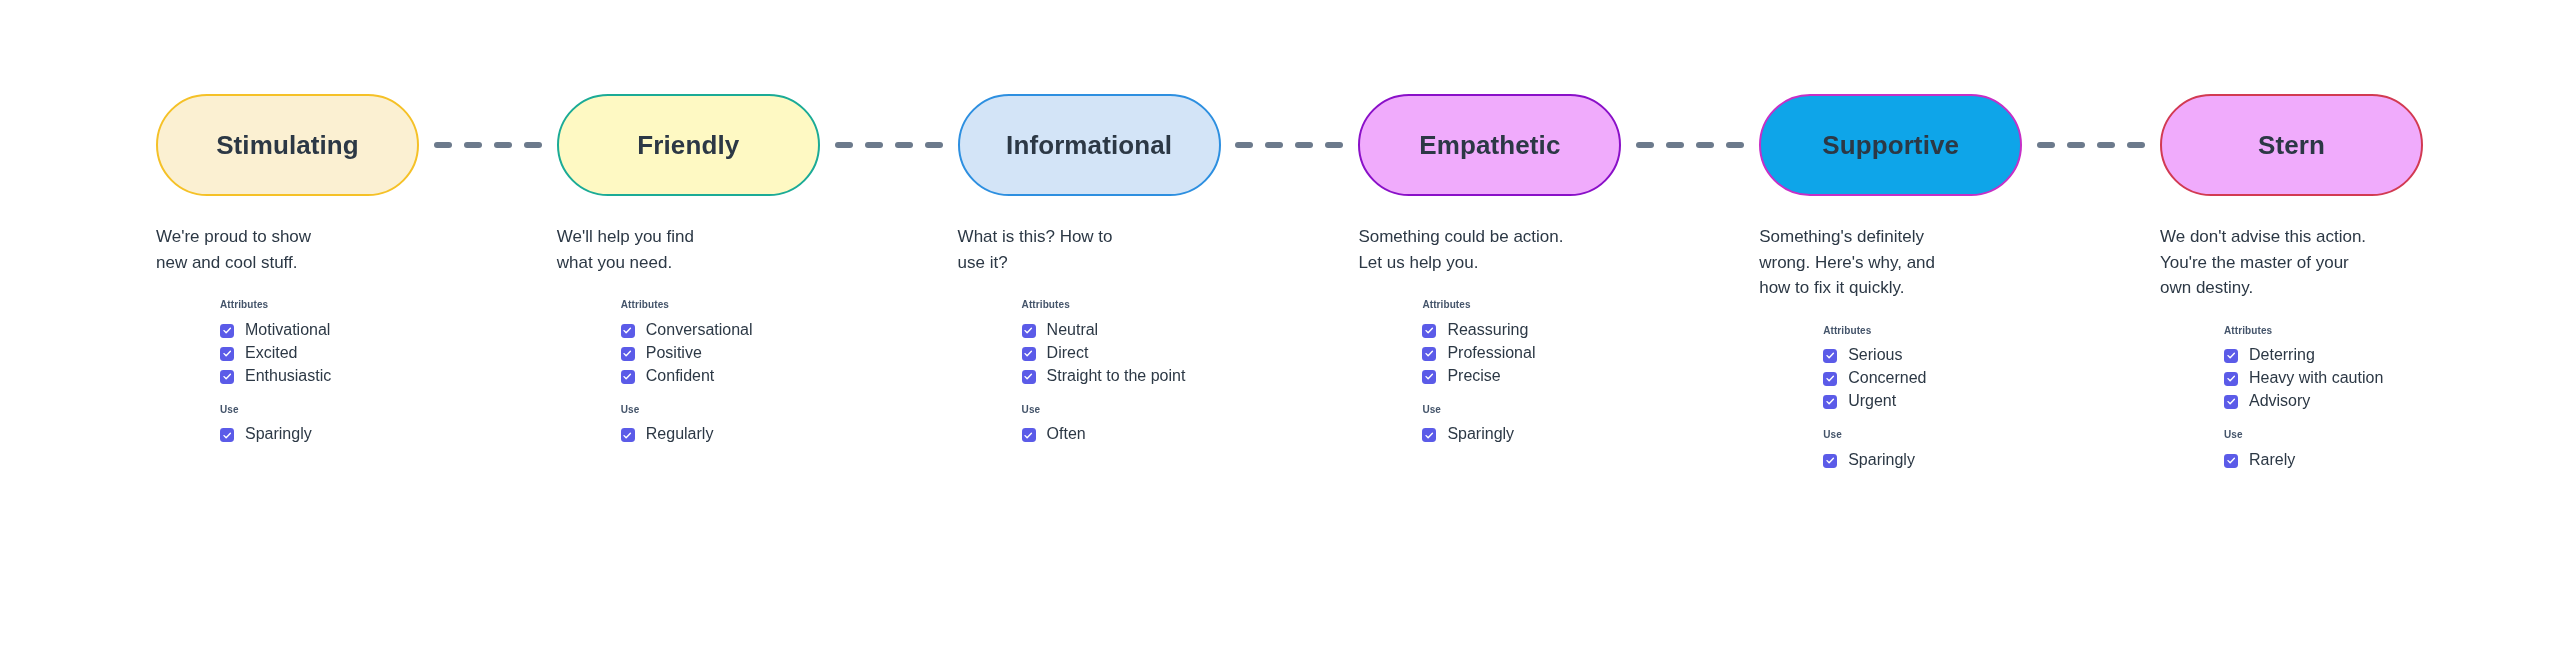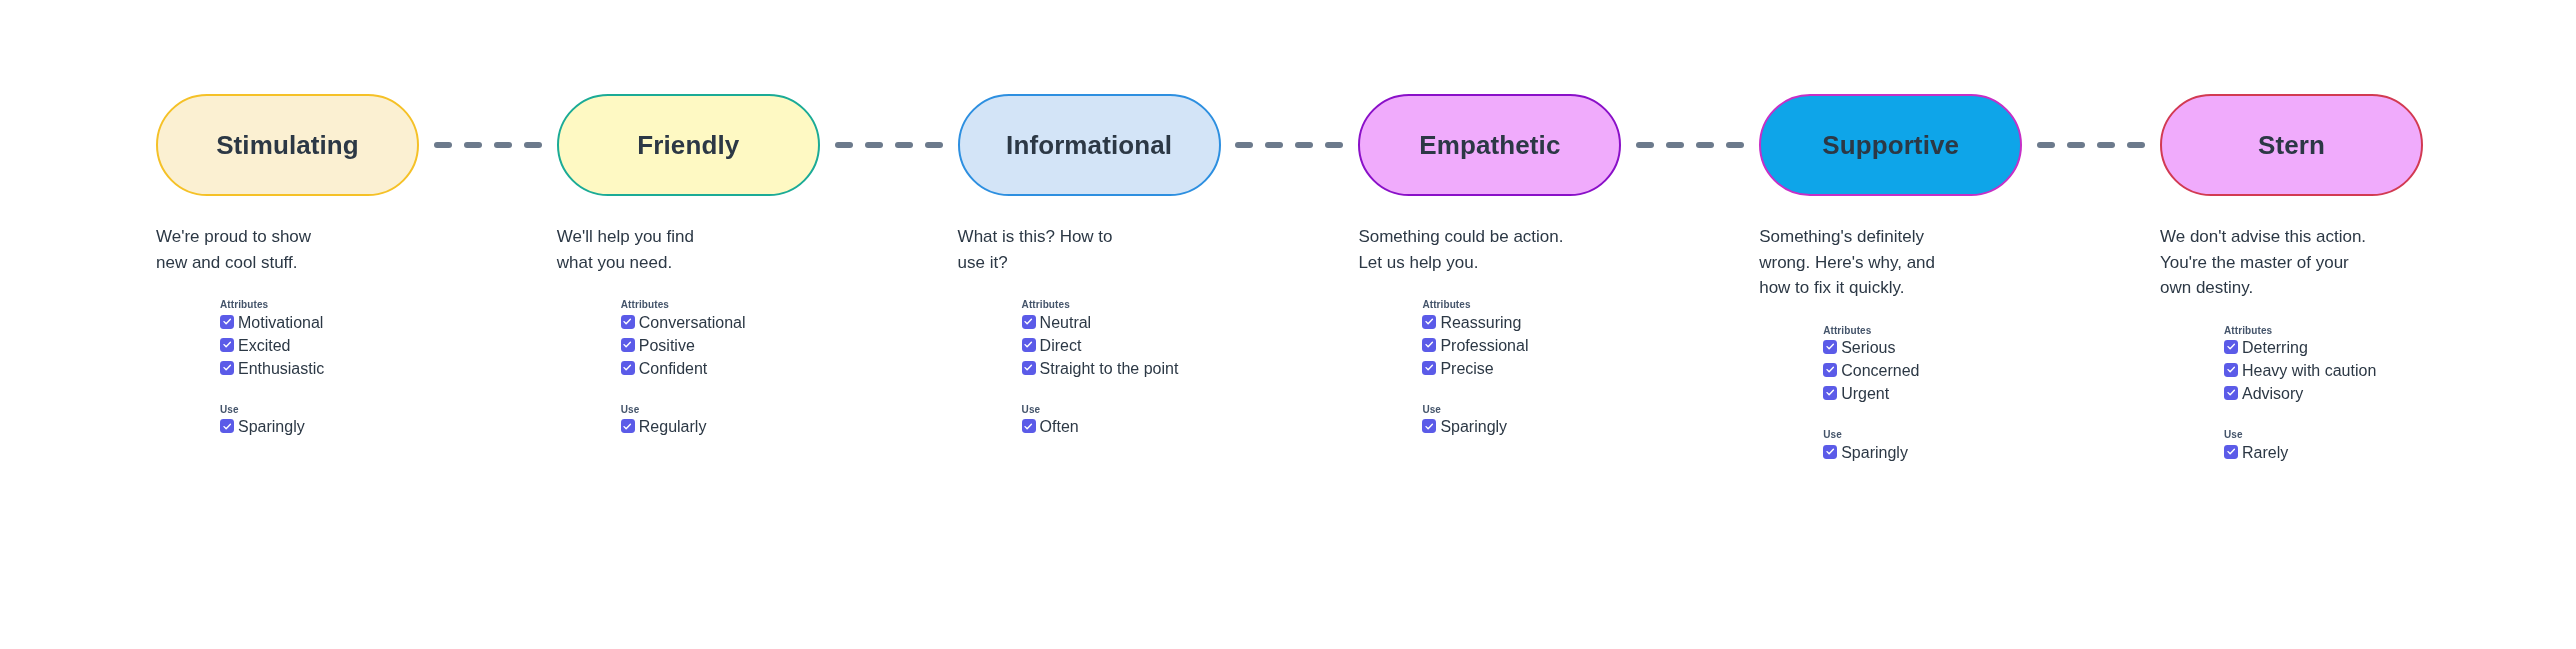--- a/index.html
+++ b/index.html
@@ -95,22 +95,22 @@
     font-size: 10px;
     font-weight: 700;
     color: #44546a;
     letter-spacing: 0.1px;
     margin-bottom: 4.7px;
   }
   .group + .group { margin-top: 20px; }
 
   .check-row {
     display: flex;
-    align-items: flex-start;
-    gap: 4px;
+    align-items: flex-end;
+    gap: 11px;
     height: 23px;
   }
   .cb {
     width: 14px;
     height: 14px;
     flex: 0 0 14px;
     border-radius: 3.4px;
     background: #5b5be8;
     display: flex;
     align-items: center;

